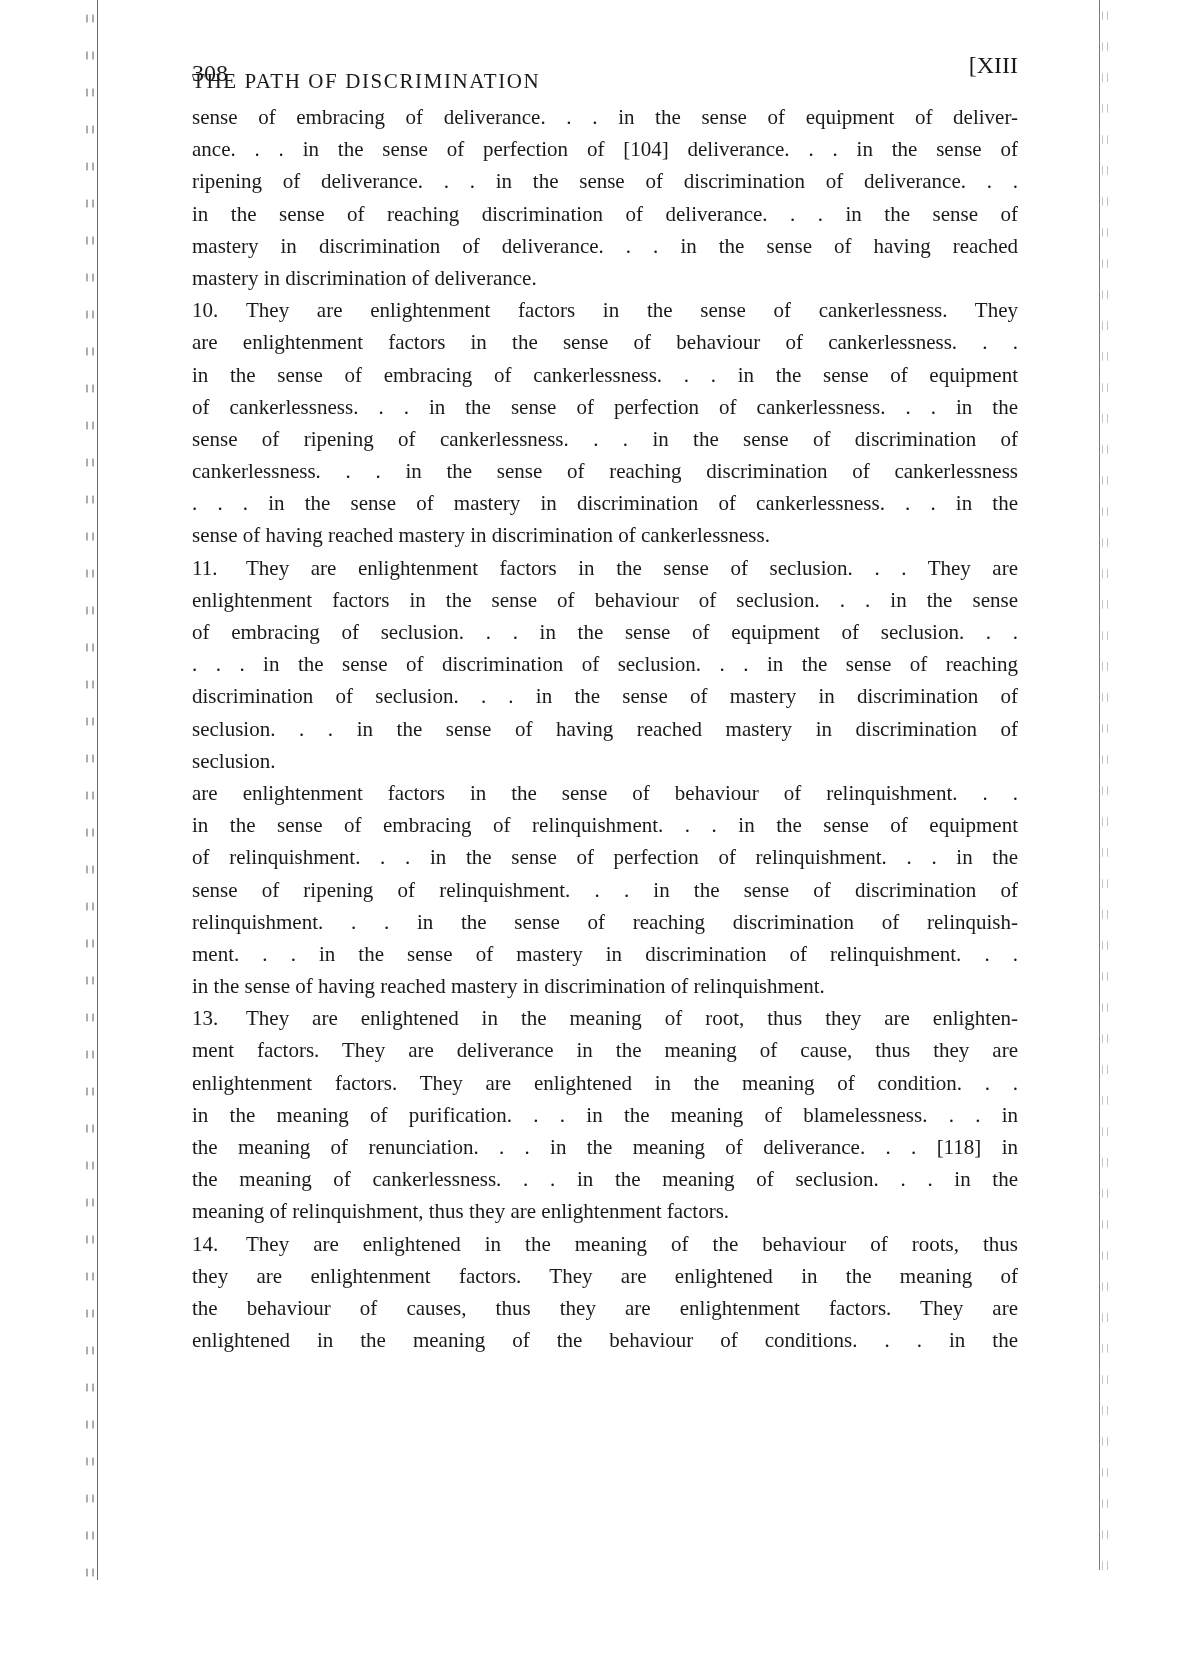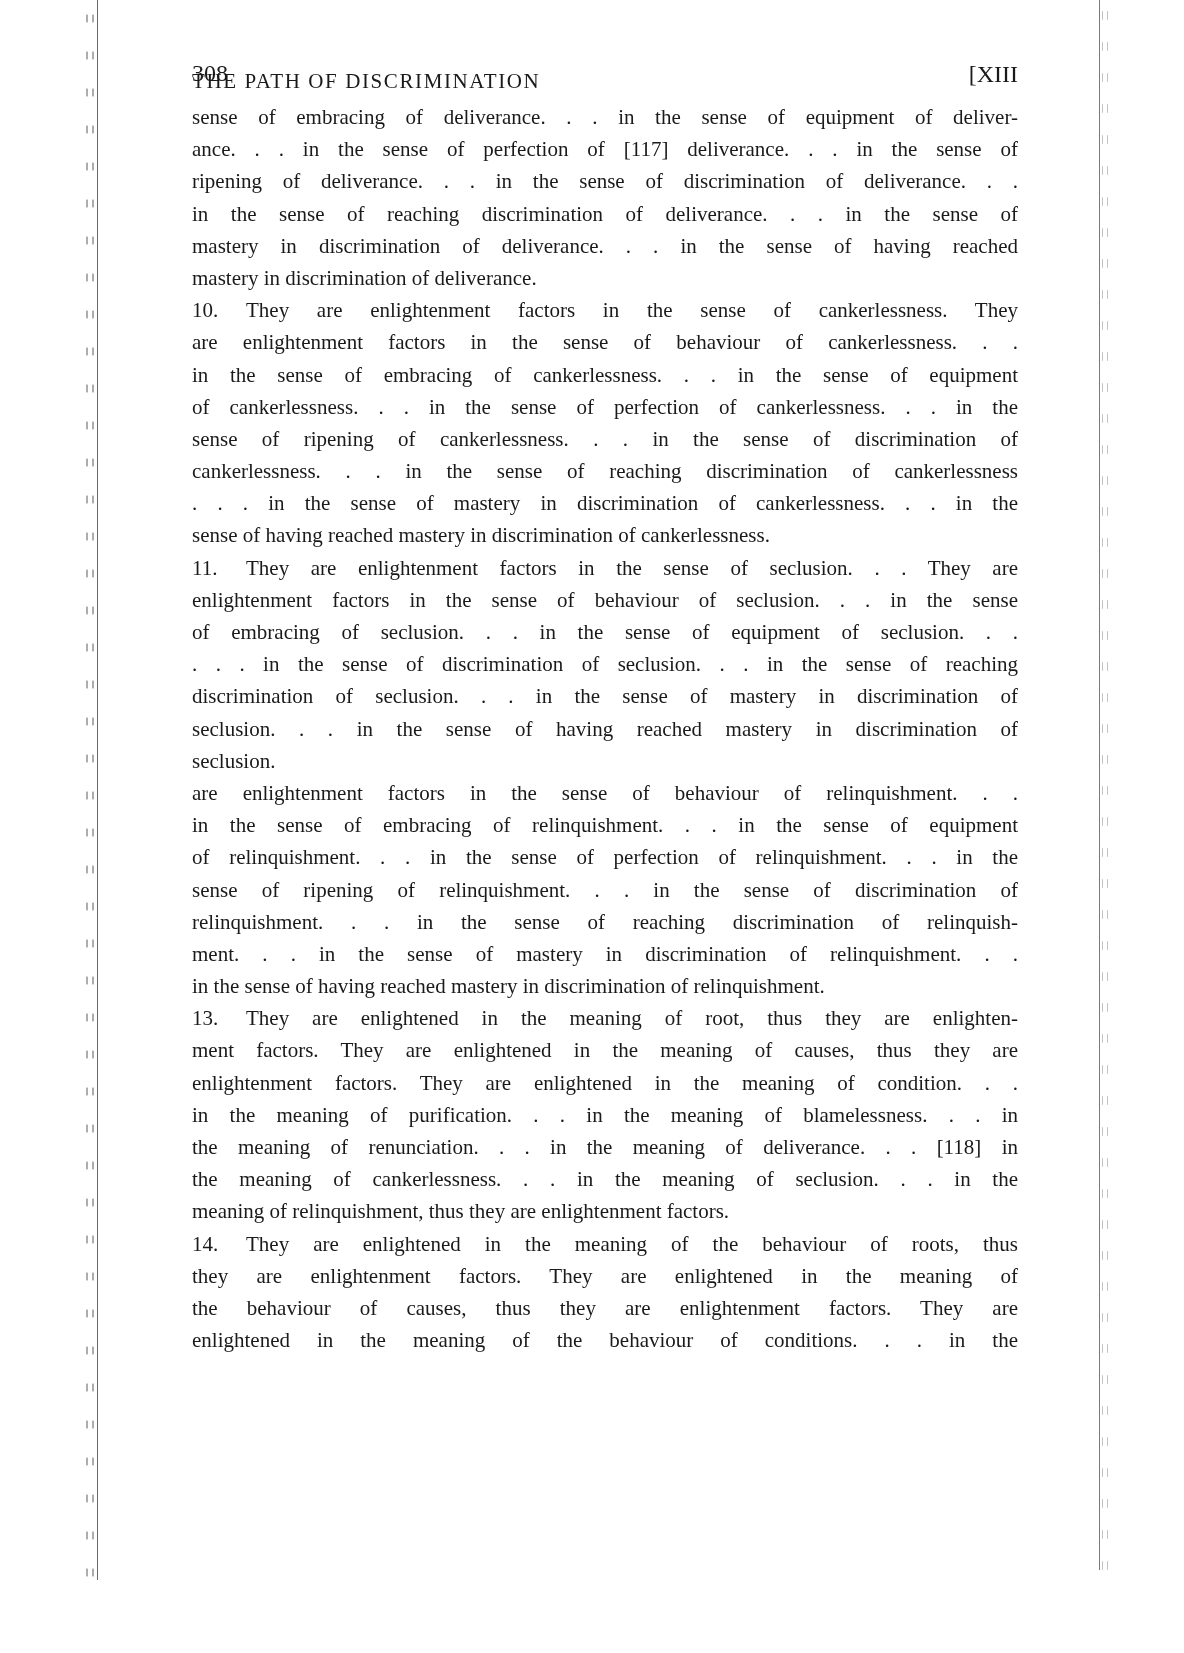--- a/index.html
+++ b/index.html
@@ -71,21 +71,20 @@
       left: 0;
       right: 0;
       font-size: 21px;
       letter-spacing: 1.6px;
       top: 16px;
     }
     .chapter-ref {
       position: absolute;
       right: 0;
       top: 0;
-      margin-top: 9px;
     }
     .body-text {
       position: absolute;
       top: 101px;
       left: 192px;
       width: 826px;
     }
     .line {
       display: block;
       height: 32.2px;
@@ -116,21 +115,21 @@
 
 <header class="running-head">
   <span class="page-number">308</span>
   <span class="running-title">THE PATH OF DISCRIMINATION</span>
   <span class="chapter-ref">[XIII</span>
 </header>
 
 <main class="body-text">
   <section>
     <span class="line">sense of embracing of deliverance. . . in the sense of equipment of deliver-</span>
-    <span class="line">ance. . . in the sense of perfection of [117] deliverance. . . in the sense of</span>
+    <span class="line">ance. . . in the sense of perfection of [104] deliverance. . . in the sense of</span>
     <span class="line">ripening of deliverance. . . in the sense of discrimination of deliverance. . .</span>
     <span class="line">in the sense of reaching discrimination of deliverance. . . in the sense of</span>
     <span class="line">mastery in discrimination of deliverance. . . in the sense of having reached</span>
     <span class="line last">mastery in discrimination of deliverance.</span>
   </section>
 
   <section>
     <span class="line"><span class="para-num">10.</span><span>They are enlightenment factors in the sense of cankerlessness. They</span></span>
     <span class="line">are enlightenment factors in the sense of behaviour of cankerlessness. . .</span>
     <span class="line">in the sense of embracing of cankerlessness. . . in the sense of equipment</span>
@@ -156,21 +155,21 @@
     <span class="line">in the sense of embracing of relinquishment. . . in the sense of equipment</span>
     <span class="line">of relinquishment. . . in the sense of perfection of relinquishment. . . in the</span>
     <span class="line">sense of ripening of relinquishment. . . in the sense of discrimination of</span>
     <span class="line">relinquishment. . . in the sense of reaching discrimination of relinquish-</span>
     <span class="line">ment. . . in the sense of mastery in discrimination of relinquishment. . .</span>
     <span class="line last">in the sense of having reached mastery in discrimination of relinquishment.</span>
   </section>
 
   <section>
     <span class="line"><span class="para-num">13.</span><span>They are enlightened in the meaning of root, thus they are enlighten-</span></span>
-    <span class="line">ment factors. They are enlightened in the meaning of causes, thus they are</span>
+    <span class="line">ment factors. They are deliverance in the meaning of cause, thus they are</span>
     <span class="line">enlightenment factors. They are enlightened in the meaning of condition. . .</span>
     <span class="line">in the meaning of purification. . . in the meaning of blamelessness. . . in</span>
     <span class="line">the meaning of renunciation. . . in the meaning of deliverance. . . [118] in</span>
     <span class="line">the meaning of cankerlessness. . . in the meaning of seclusion. . . in the</span>
     <span class="line last">meaning of relinquishment, thus they are enlightenment factors.</span>
   </section>
 
   <section>
     <span class="line"><span class="para-num">14.</span><span>They are enlightened in the meaning of the behaviour of roots, thus</span></span>
     <span class="line">they are enlightenment factors. They are enlightened in the meaning of</span>

